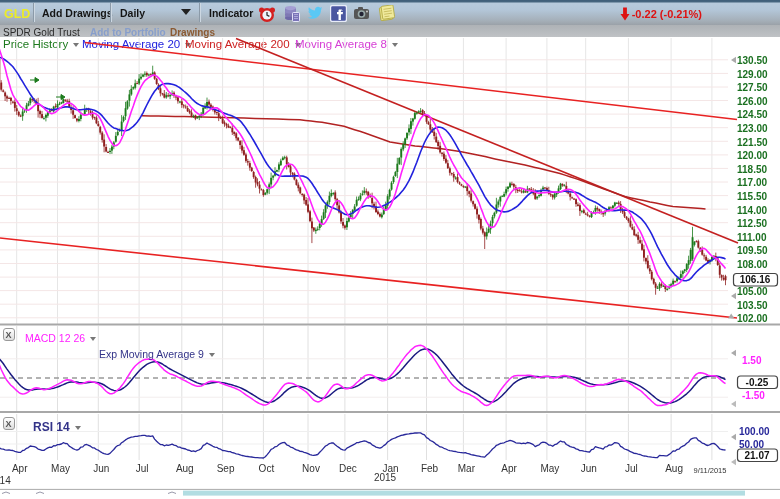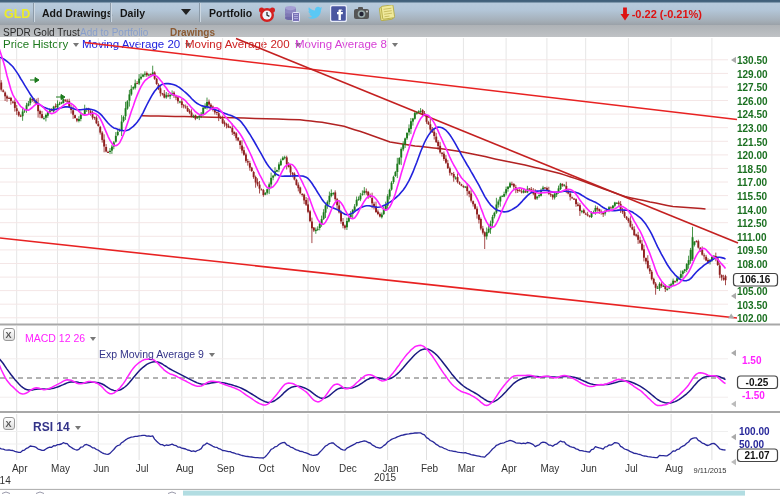--- a/index.html
+++ b/index.html
@@ -15,21 +15,21 @@
 <div id="wrap">
 <div id="bar1"></div>
     <div id="bar2"></div>
 <div class="tb" style="left:4px;color:#ecec28;font-size:12.5px">GLD</div>
 <div class="sep" style="left:33px"></div>
 <div class="tb" style="left:42px">Add Drawings</div>
 <div class="sep" style="left:110px"></div>
 <div class="tb" style="left:120px">Daily</div>
 <div class="tb" style="left:181px;top:9px;width:0;height:0;border-left:5px solid transparent;border-right:5px solid transparent;border-top:6px solid #222"></div>
 <div class="sep" style="left:199px"></div>
-<div class="tb" style="left:209px">Portfolio</div>
+<div class="tb" style="left:209px">Indicator</div>
 <svg width="20" height="20" style="left:257px;top:4px" viewBox="0 0 20 20">
       <circle cx="10" cy="11" r="7" fill="#d42020"></circle>
       <circle cx="10" cy="11" r="4.6" fill="#eef4fb"></circle>
       <circle cx="4.6" cy="6" r="2.6" fill="#d42020"></circle>
       <circle cx="15.4" cy="6" r="2.6" fill="#d42020"></circle>
       <path d="M10 8 v3.2 l2.4 1.2" stroke="#333" stroke-width="1.3" fill="none"></path>
     </svg>
 <svg width="18" height="18" style="left:283px;top:5px" viewBox="0 0 18 18">
       <path d="M2 3 v10 a5.5 2.1 0 0 0 11 0 v-10" fill="#8983bb"></path>
       <ellipse cx="7.5" cy="13" rx="5.5" ry="2.1" fill="#6e68a8"></ellipse>
@@ -57,21 +57,21 @@
       <g transform="rotate(-8 8 8)">
         <rect x="2" y="2" width="12" height="13" rx="1" fill="#e8e08a" stroke="#b0a840" stroke-width="0.8"></rect>
         <rect x="4" y="0.8" width="12" height="13" rx="1" fill="#f0ea9c" stroke="#b0a840" stroke-width="0.8"></rect>
         <path d="M6 4 h8 M6 6.5 h8 M6 9 h8 M6 11.5 h5" stroke="#c8bc60" stroke-width="0.9"></path>
       </g>
     </svg>
 <div class="tb" style="right:2px;color:#dd1212;font-size:11px;top:8px;padding-left:12px"><svg width="10" height="14" viewBox="0 0 10 14" style="position:absolute;left:0;top:-1px">
         <path d="M3.1 0.5 h3.8 v6.5 h2.6 L5 13.5 L0.5 7 h2.6 z" fill="#dd1212"></path>
       </svg>-0.22 (-0.21%)</div>
 <div class="r2" style="left:3px;color:#2a2a2a">SPDR Gold Trust</div>
-<div class="r2" style="left:80px;color:#879ecb;font-weight:normal">Add to Portfolio</div>
+<div class="r2" style="left:90px;color:#879ecb;font-weight:bold">Add to Portfolio</div>
 <div class="r2" style="left:170px;color:#8a5a33;font-weight:bold">Drawings</div>
 <div class="lbl" style="left:3px;color:#1e7a1e">Price History<span class="caret"></span></div>
 <div class="lbl" style="left:82px;color:#2121dd">Moving Average 20<span class="caret"></span></div>
 <div class="lbl" style="left:185px;color:#cc2222">Moving Average 200<span class="caret"></span></div>
 <div class="lbl" style="left:295px;color:#d53fd5">Moving Average 8<span class="caret"></span></div>
 <svg width="780" height="499" viewBox="0 0 780 499">
 <defs>
 <clipPath id="clipP">
           <rect x="0" y="37" width="740" height="287.5"></rect>
         </clipPath>

